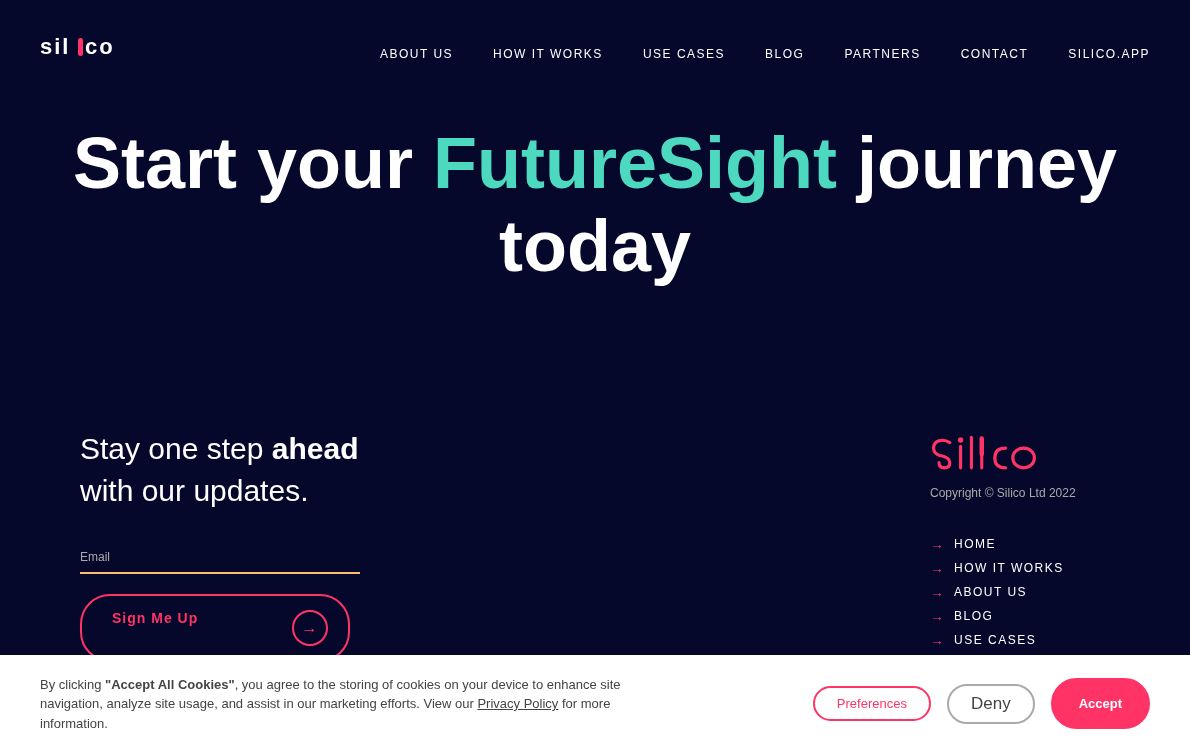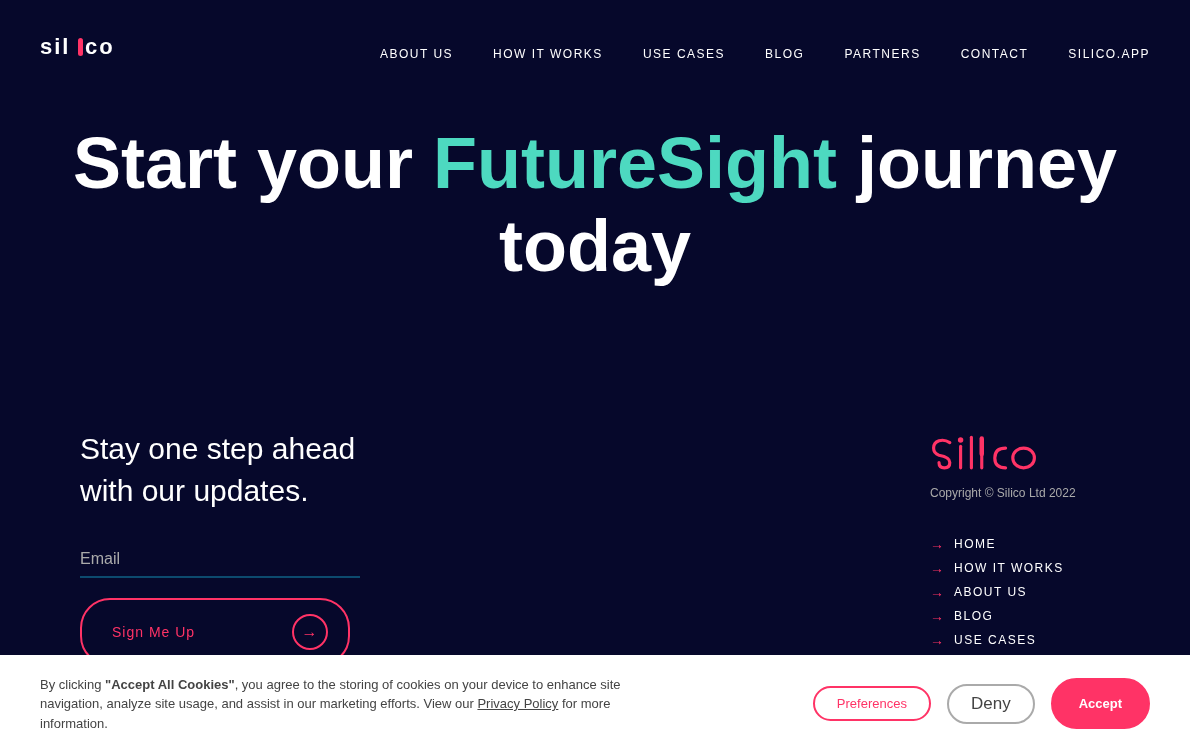--- a/index.html
+++ b/index.html
@@ -68,48 +68,47 @@
       max-width: 400px;
     }
     .newsletter-title {
       font-size: 30px;
       font-weight: 300;
       line-height: 1.4;
       color: #ffffff;
       margin-bottom: 30px;
     }
     .newsletter-title strong {
-      font-weight: 400;
+      font-weight: 700;
     }
     .email-input-wrapper {
       margin-bottom: 20px;
     }
     .email-input {
       background: transparent;
       border: none;
-      border-bottom: 2px solid #0c4a6e;
-      color: #ffffff;
-      font-size: 16px;
+      border-bottom: 2px solid #fdba74;
+      color: #ffffff;
+      font-size: 12px;
       padding: 8px 0;
       width: 280px;
       outline: none;
     }
     .email-input::placeholder {
       color: #aaaaaa;
     }
     .signup-btn {
       display: flex;
-      align-items: center;
       justify-content: space-between;
       background: transparent;
       border: 2px solid #ff3366;
       border-radius: 30px;
       color: #ff3366;
       font-size: 14px;
-      font-weight: 400;
+      font-weight: 700;
       letter-spacing: 1px;
       padding: 14px 20px 14px 30px;
       width: 270px;
       cursor: pointer;
       margin-top: 10px;
     }
     .arrow-circle {
       width: 36px;
       height: 36px;
       border-radius: 50%;

